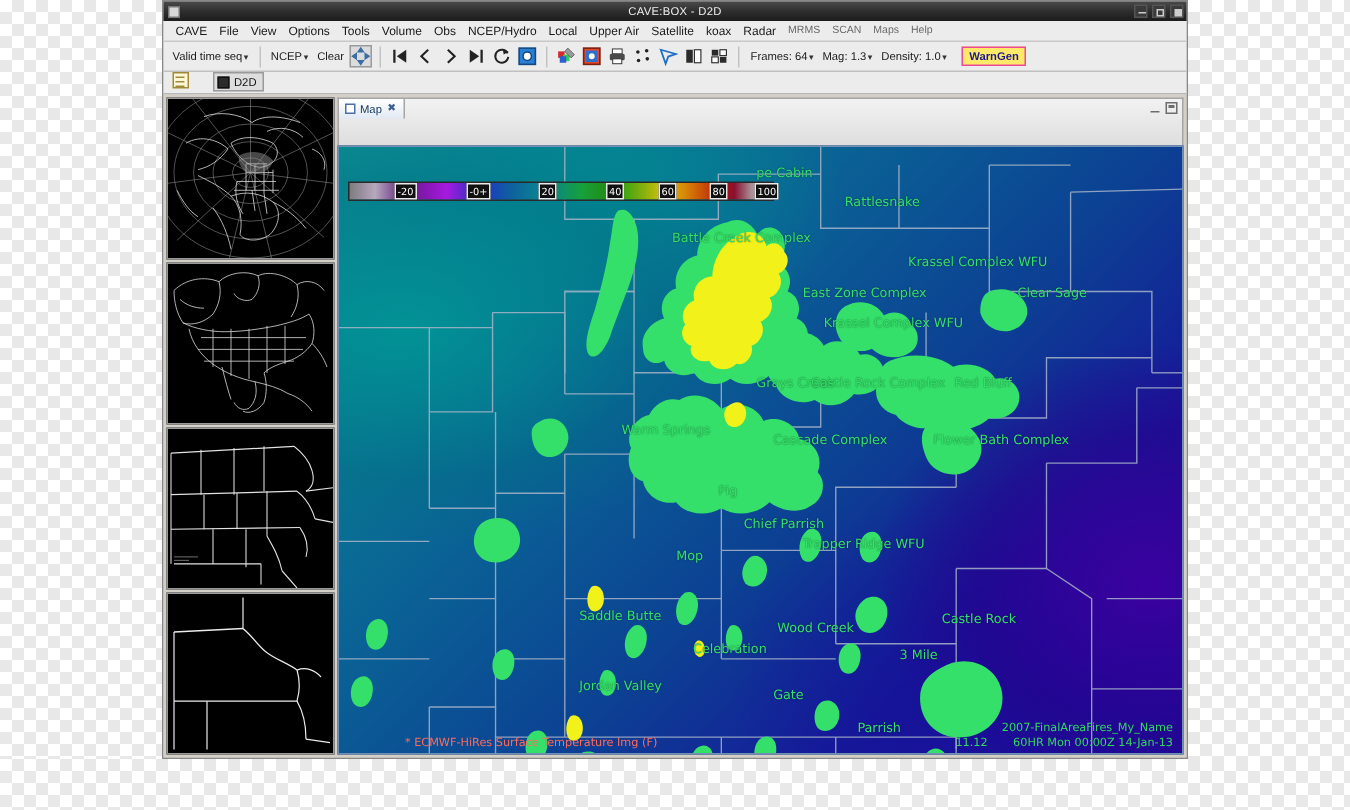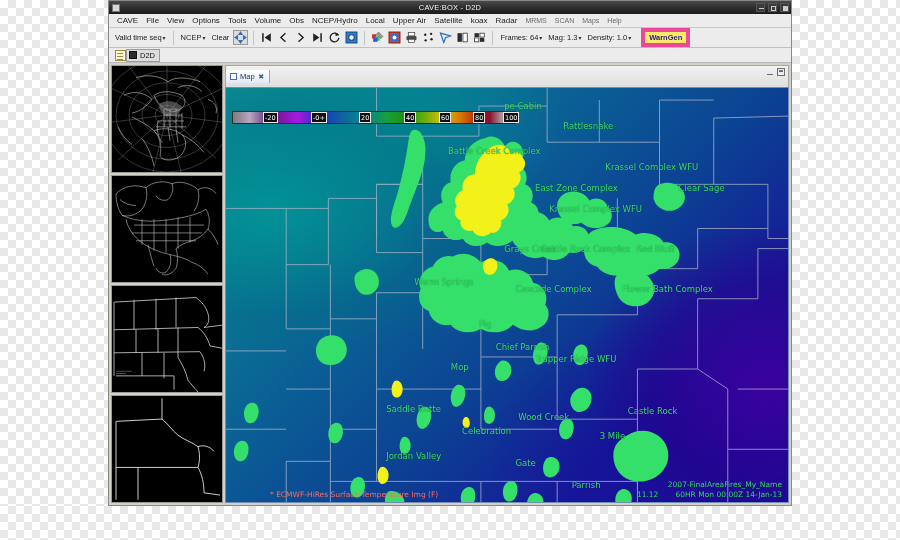--- a/index.html
+++ b/index.html
@@ -131,35 +131,35 @@
     display: flex; align-items: center; justify-content: center;
     font-size: 9px; color: #222;
   }
   .tb-btn.pressed {
     border: 1px solid #9a9a9a;
     background: #dcdcdc;
   }
   .tb-icon-sm { width: 13px; height: 13px; display:block; }
   #warngen {
     background: #ffe96b;
-    border: 4px solid #ec4899;
+    border: 1px solid #ec4899;
     color: #1a1a8a;
     font-size: 7.5px;
     padding: 1px 4px;
     margin-left: 6px;
     font-weight: bold;
   }
 
   
   #perspective-bar {
     height: 15px;
     background: #ececec;
     border-bottom: 1px solid #b8b8b8;
-    display: flex; align-items: center;
-    padding-left: 6px; gap: 0;
+    display: flex; 
+    padding-left: 6px; gap: 16px;
     flex: 0 0 auto;
   }
   #persp-doc-icon {
     width: 11px; height: 11px;
     background: #fff8d8;
     border: 1px solid #a08a3a;
     position: relative;
   }
   #persp-doc-icon::after {
     content:''; position:absolute; left:1px; top:2px; right:2px; height:1px;
@@ -203,25 +203,25 @@
   }
   .thumb-panel svg { display: block; width: 100%; height: 100%; }
 
   
   #editor {
     flex: 1 1 auto;
     display: flex; flex-direction: column;
     min-width: 0;
   }
   #editor-tabbar {
-    height: 22px;
+    height: 32px;
     background: linear-gradient(to bottom,#f2f2f2,#dedede);
     border: 1px solid #a6a6a6;
     border-bottom: none;
-    display: flex; align-items: center;
+    display: flex; align-items: flex-start;
     position: relative;
   }
   #map-tab {
     display: flex; align-items: center; gap: 3px;
     background: linear-gradient(to bottom,#ffffff,#e2eaf4);
     border-right: 1px solid #a6a6a6;
     height: 13px;
     padding: 0 4px;
     font-size: 7.5px; color: #13345c;
   }

